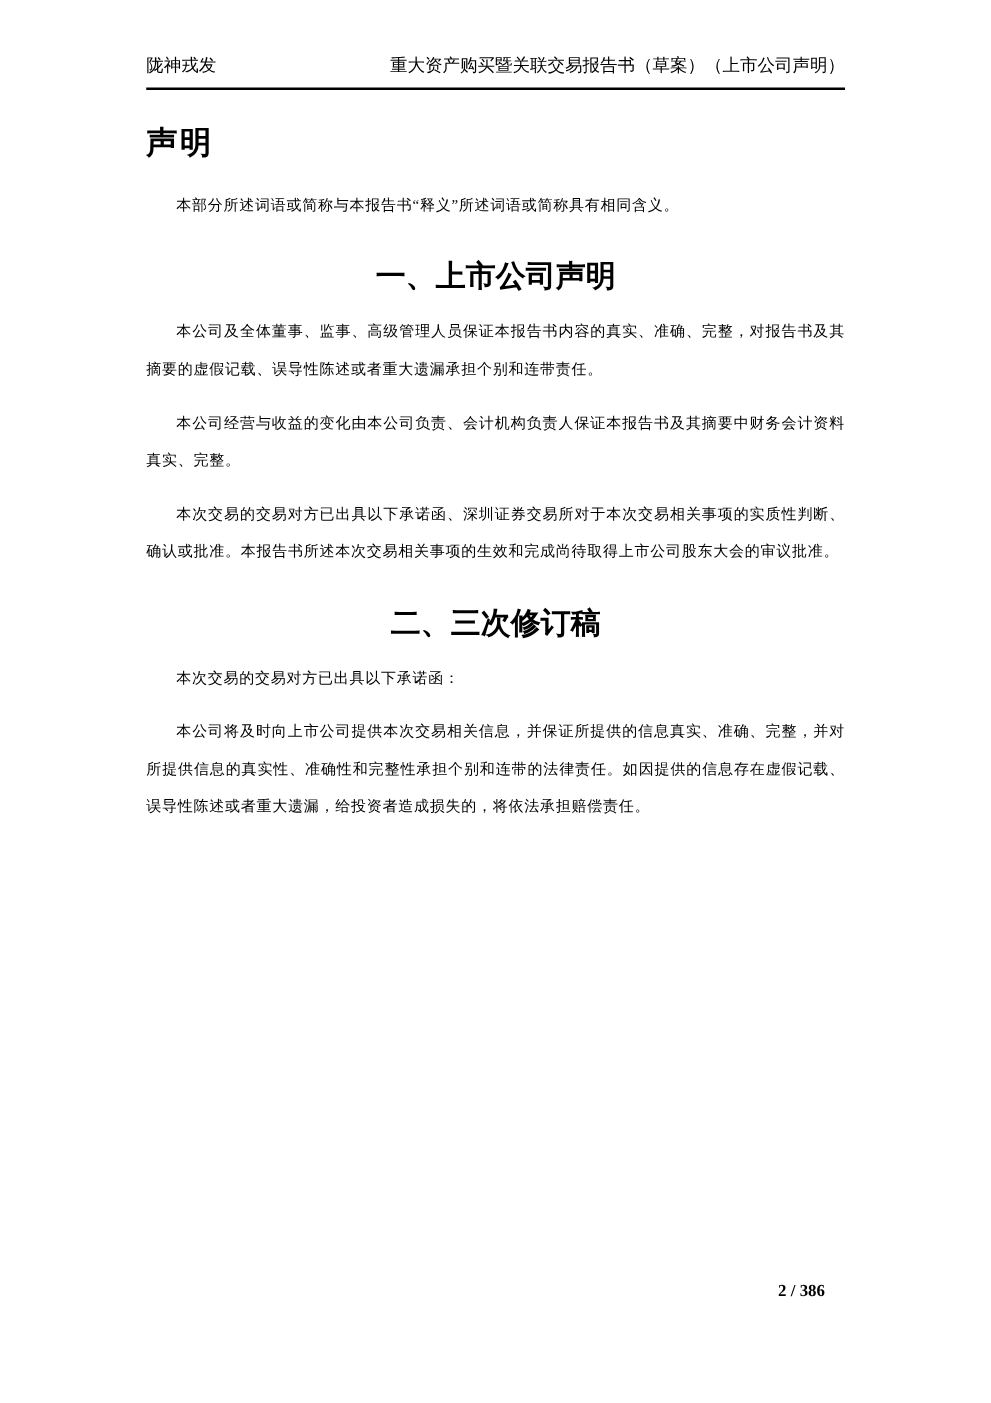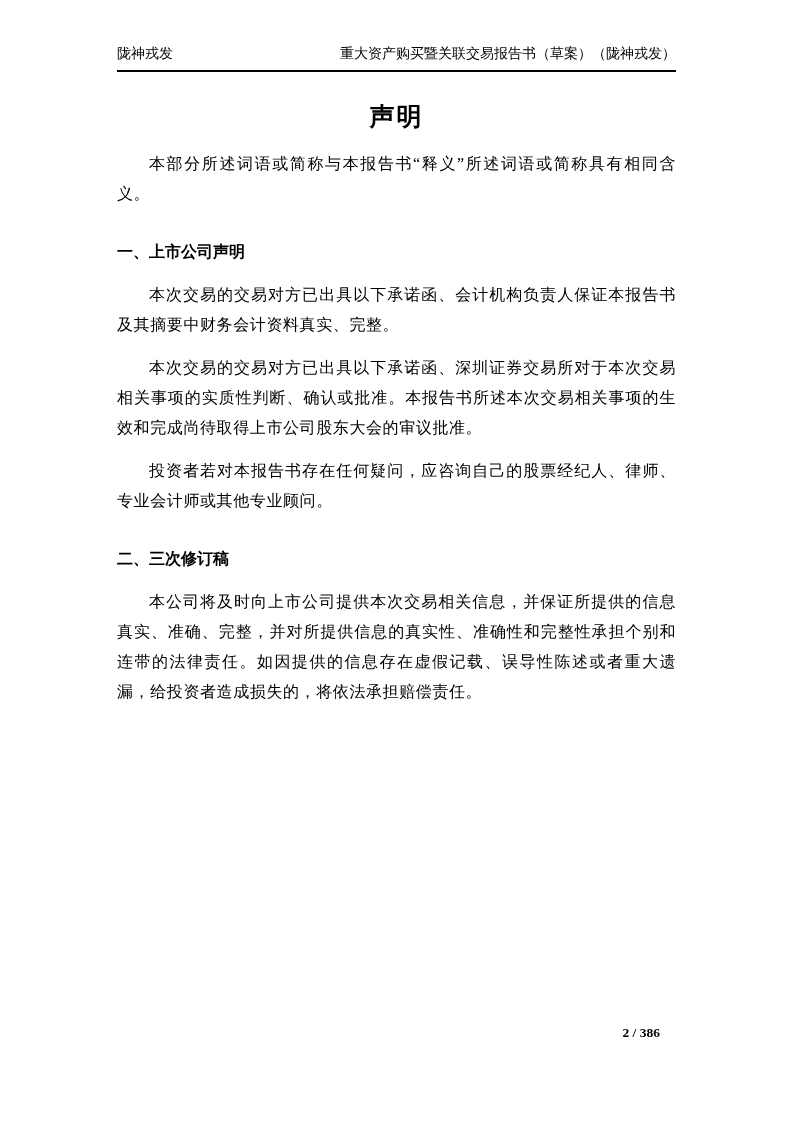--- a/index.html
+++ b/index.html
@@ -24,38 +24,37 @@
     justify-content: space-between;
     align-items: flex-end;
     font-size: 14px;
     line-height: 20px;
     padding-bottom: 6px;
     border-bottom: 2px solid #000000;
   }
   .header .hdr-left { white-space: nowrap; }
   .header .hdr-right { white-space: nowrap; }
   .doc-title {
-    font-family: Liberation Sans, sans-serif;
+    font-family: Liberation Mono, monospace;
     font-weight: bold;
     font-size: 25px;
     line-height: 36px;
-    text-align: center;
     margin: 26px 0 0 0;
     letter-spacing: 2px;
   }
   .section-heading {
     font-family: "Liberation Sans", "DejaVu Sans", sans-serif;
     font-weight: bold;
-    font-size: 16px;
+    font-size: 24px;
     line-height: 30px;
     margin: 28px 0 0 0;
-    text-align: left;
+    text-align: center;
   }
   p.body-para {
-    font-size: 16px;
+    font-size: 12px;
     line-height: 30px;
     margin: 13px 0 0 0;
     text-indent: 2em;
     text-align: justify;
     letter-spacing: 0.6px;
   }
   p.intro-para { margin-top: 15px; }
   .footer {
     position: absolute;
     top: 1024px;
@@ -66,34 +65,35 @@
     text-align: center;
   }
 </style>
 </head>
 <body>
 
 <div class="page">
 
   <div class="header">
     <span class="hdr-left">陇神戎发</span>
-    <span class="hdr-right">重大资产购买暨关联交易报告书（草案）（陇神戎发）</span>
+    <span class="hdr-right">重大资产购买暨关联交易报告书（草案）（上市公司声明）</span>
   </div>
 
   <h1 class="doc-title">声明</h1>
 
   <p class="body-para intro-para">本部分所述词语或简称与本报告书“释义”所述词语或简称具有相同含义。</p>
 
   <h2 class="section-heading">一、上市公司声明</h2>
 
-  <p class="body-para">本次交易的交易对方已出具以下承诺函、会计机构负责人保证本报告书及其摘要中财务会计资料真实、完整。</p>
+  <p class="body-para">本公司及全体董事、监事、高级管理人员保证本报告书内容的真实、准确、完整，对报告书及其摘要的虚假记载、误导性陈述或者重大遗漏承担个别和连带责任。</p>
+  <p class="body-para">本公司经营与收益的变化由本公司负责、会计机构负责人保证本报告书及其摘要中财务会计资料真实、完整。</p>
   <p class="body-para">本次交易的交易对方已出具以下承诺函、深圳证券交易所对于本次交易相关事项的实质性判断、确认或批准。本报告书所述本次交易相关事项的生效和完成尚待取得上市公司股东大会的审议批准。</p>
-  <p class="body-para">投资者若对本报告书存在任何疑问，应咨询自己的股票经纪人、律师、专业会计师或其他专业顾问。</p>
 
   <h2 class="section-heading">二、三次修订稿</h2>
 
+  <p class="body-para">本次交易的交易对方已出具以下承诺函：</p>
   <p class="body-para">本公司将及时向上市公司提供本次交易相关信息，并保证所提供的信息真实、准确、完整，并对所提供信息的真实性、准确性和完整性承担个别和连带的法律责任。如因提供的信息存在虚假记载、误导性陈述或者重大遗漏，给投资者造成损失的，将依法承担赔偿责任。</p>
 
   <div class="footer">
     <span>2 / 386</span>
   </div>
 
 </div>
 
 </body></html>

